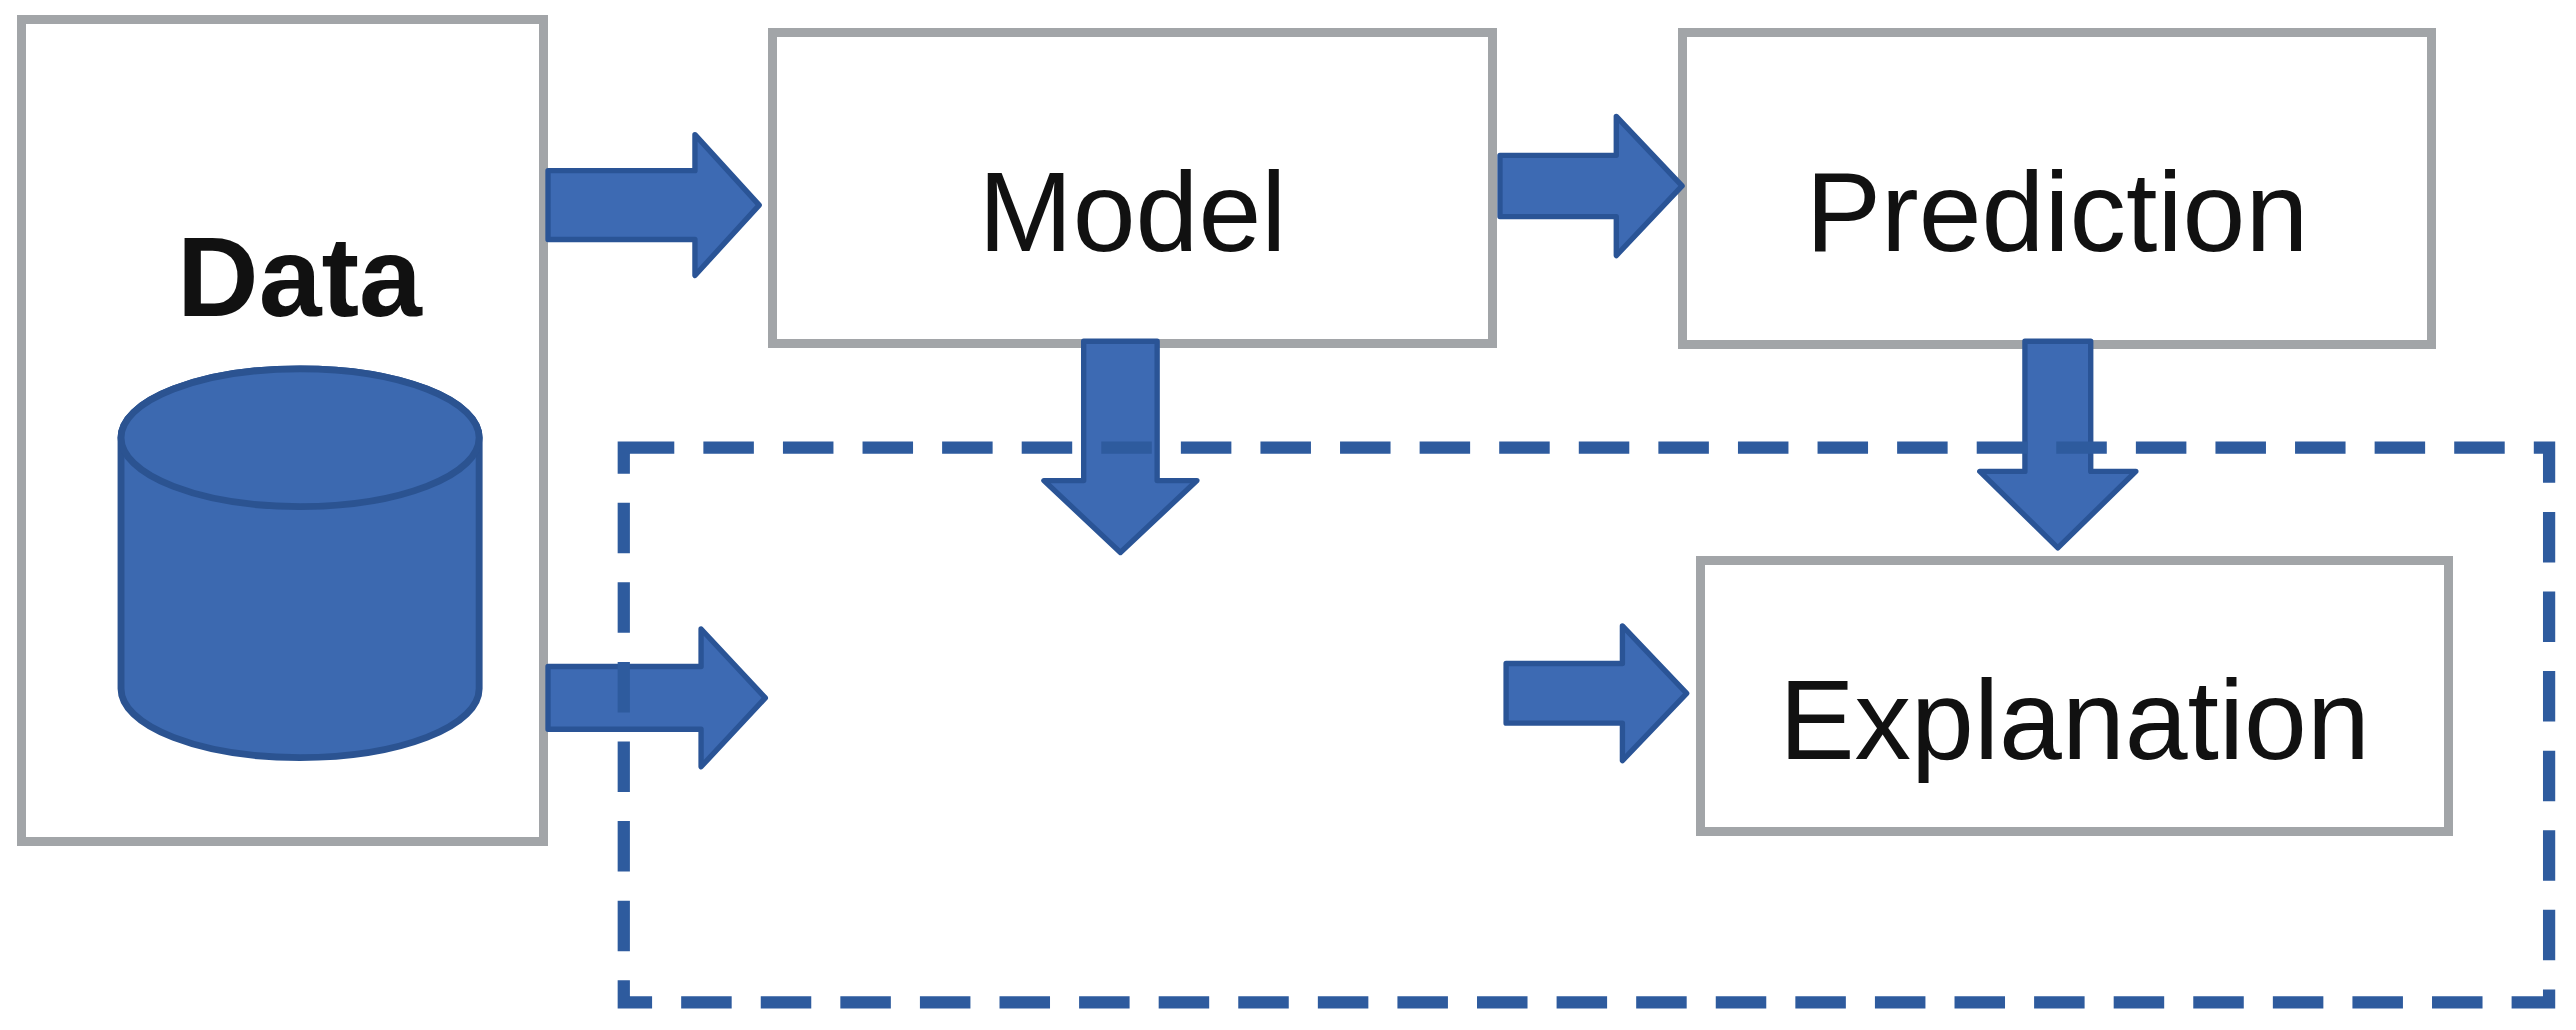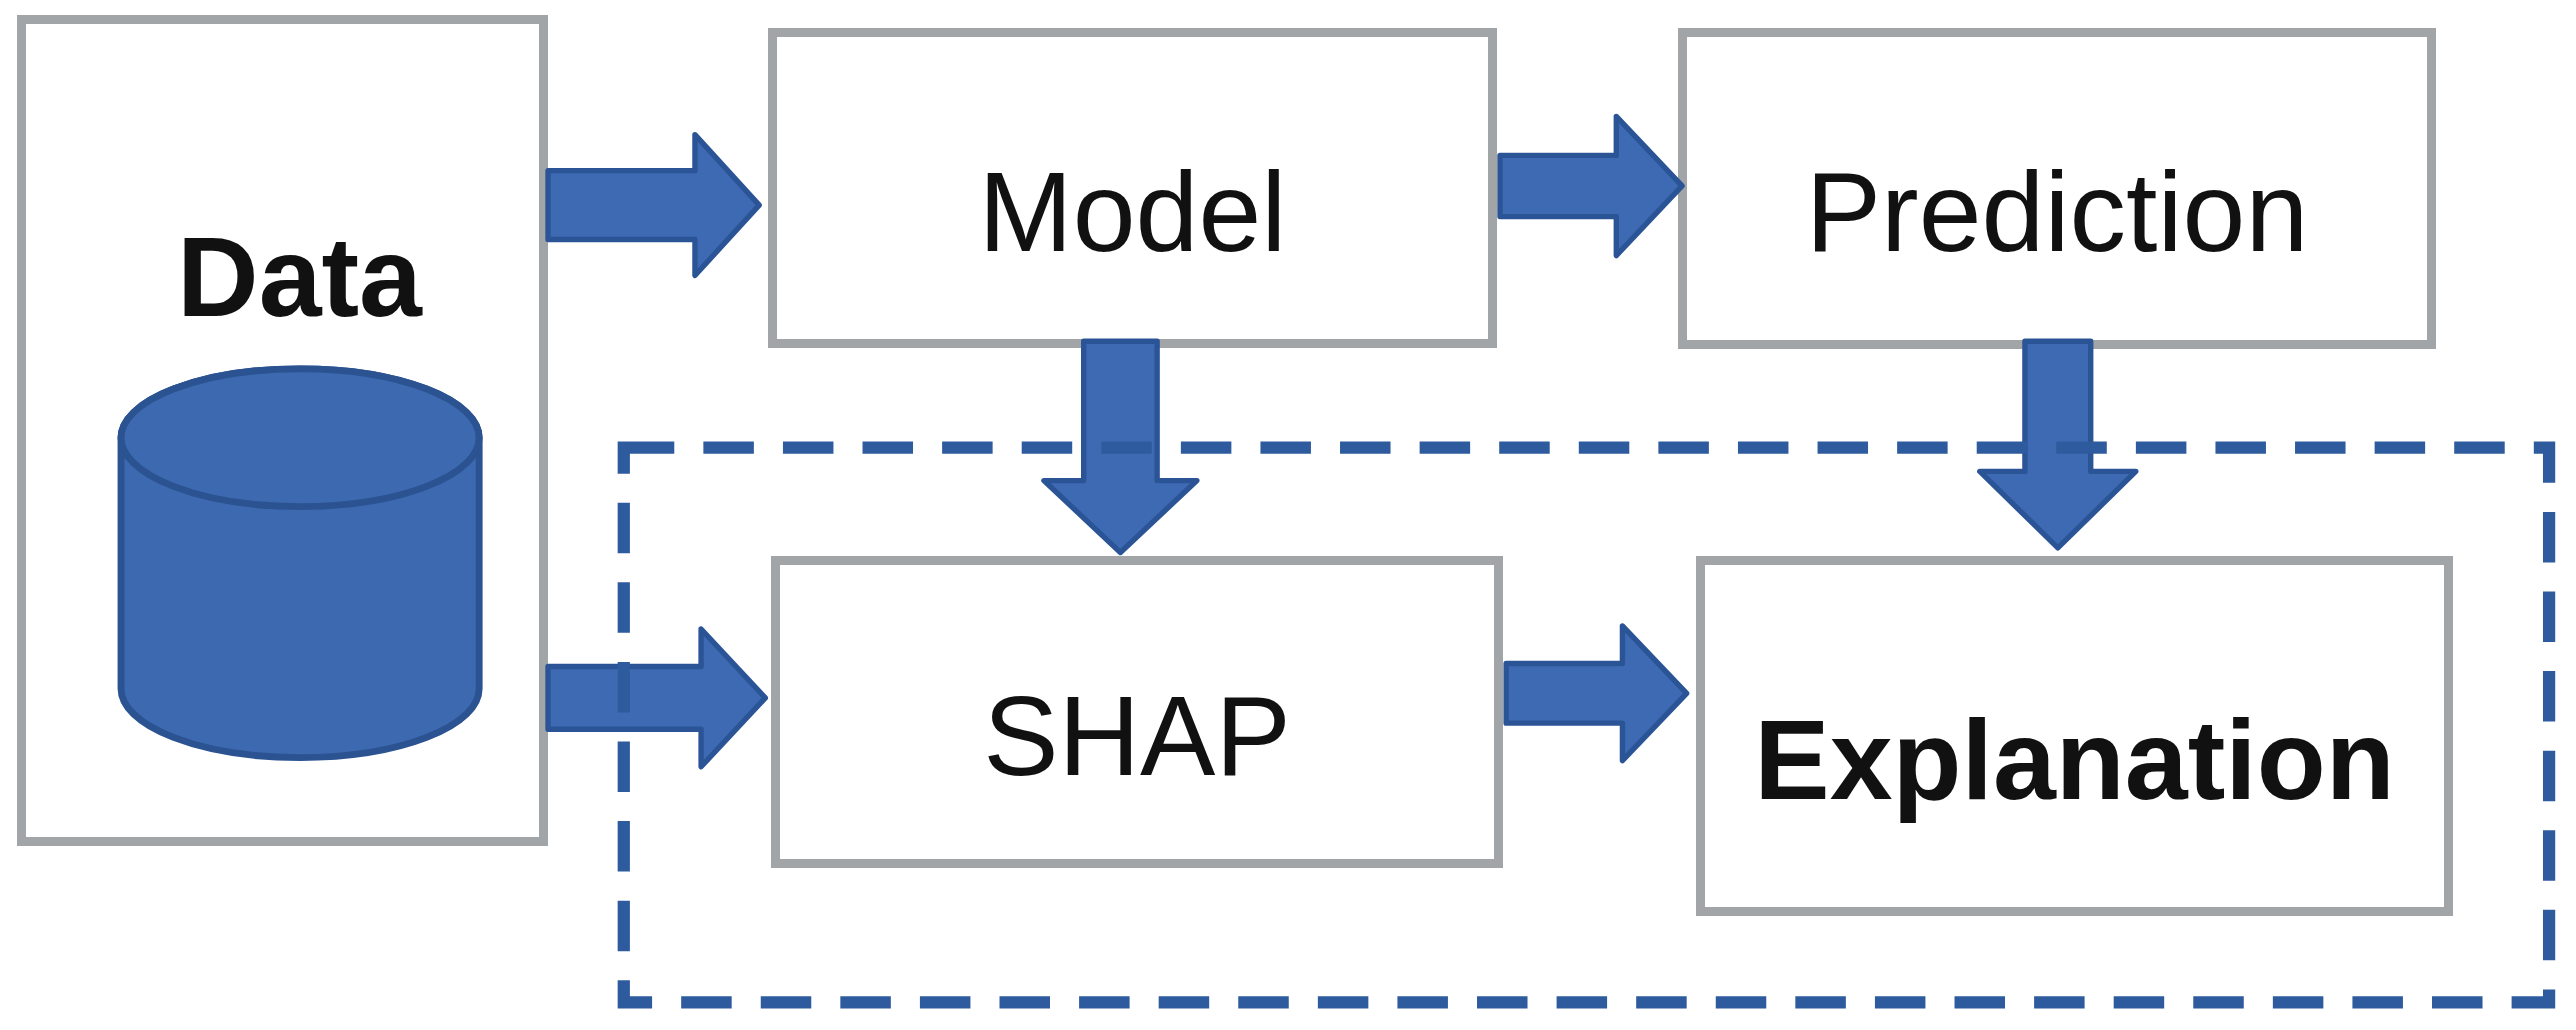--- a/index.html
+++ b/index.html
@@ -19,21 +19,21 @@
     position: absolute;
     box-sizing: border-box;
     border: 9.2px solid var(--box-border, #a2a5a8);
     background: var(--box-fill, #ffffff);
     z-index: 1;
   }
   #data-box        { left: 17px;   top: 15.3px;  width: 531px; height: 831px; }
   #model-box       { left: 768px; top: 27.6px;  width: 729px; height: 320px; }
   #prediction-box  { left: 1678px; top: 27.6px;  width: 758px; height: 321px; }
   #shap-box        { left: 771px; top: 556px; width: 732px; height: 312px; }
-  #explanation-box { left: 1696px; top: 556px; width: 757px; height: 360px; font-weight: bold; }
+  #explanation-box { left: 1696px; top: 556px; width: 757px; height: 280px; }
   .node-label {
     position: absolute;
     left: 0; right: 0;
     top: calc(50% - 32px);
     text-align: center;
     font-size: 113px;
     line-height: 1.0;
     color: var(--text, #111111);
     white-space: nowrap;
     z-index: 3;
@@ -79,23 +79,20 @@
   </div>
 
   <div class="node-box" id="model-box">
     <div class="node-label">Model</div>
   </div>
 
   <div class="node-box" id="prediction-box">
     <div class="node-label">Prediction</div>
   </div>
 
-  <div class="node-box" id="shap-box">
-    <div class="node-label">SHAP</div>
-  </div>
 
   <div class="node-box" id="explanation-box">
     <div class="node-label">Explanation</div>
   </div>
 
   <svg id="overlay" viewBox="0 0 3366 1346" xmlns="http://www.w3.org/2000/svg">
 
     <g>
       <path class="cyl" d="M 158 572 A 234 90 0 0 1 626 572 L 626 900 A 234 90 0 0 1 158 900 Z"></path>
       <ellipse class="cyl" cx="392" cy="572" rx="234" ry="90"></ellipse>

